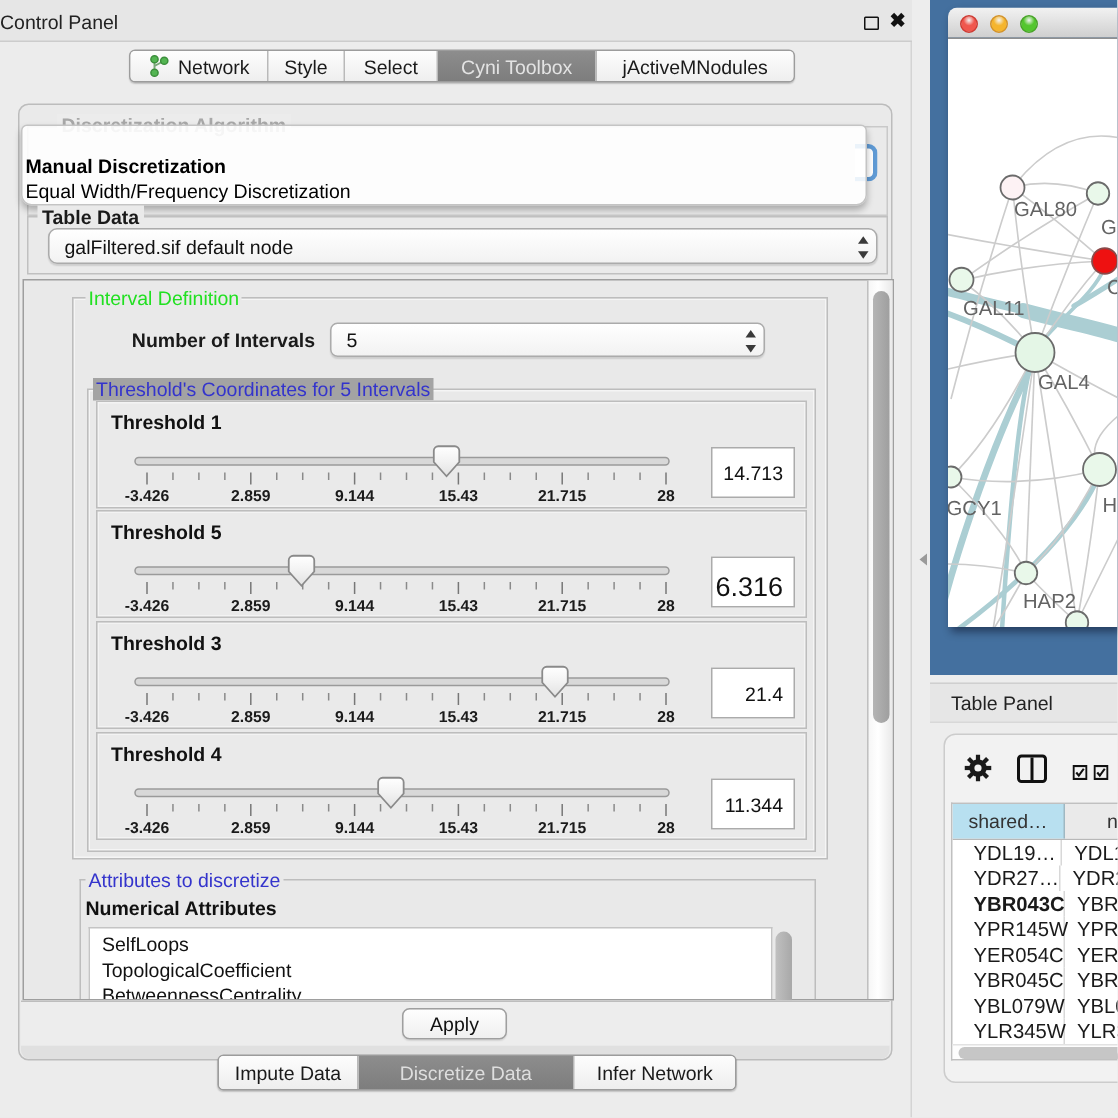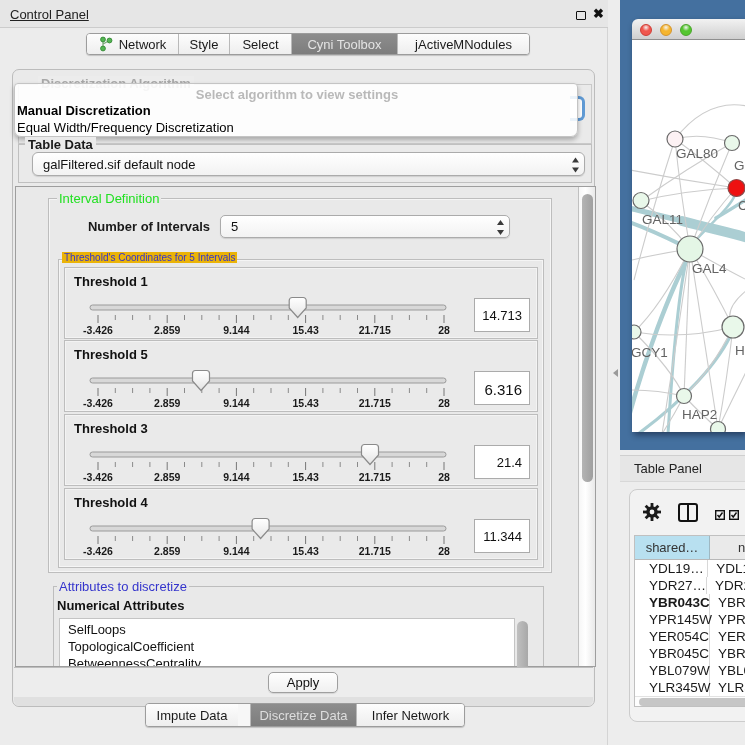--- a/index.html
+++ b/index.html
@@ -2,21 +2,21 @@
 <html><head><meta charset="utf-8">
 <style>
   * { margin:0; padding:0; box-sizing:border-box; }
   html,body { width:745px; height:745px; overflow:hidden; }
   body { font-family:"Liberation Sans", sans-serif; background:#ededed; position:relative; }
   .abs { position:absolute; }
 </style></head><body>
 
 <div class="abs" style="left:0;top:0;width:608px;height:745px;background:#ececec;border-right:1px solid #d4d4d4;">
 <div class="abs" style="left:0;top:0;width:608px;height:28px;background:#e6e6e6;border-bottom:1px solid #cccccc;">
-<div class="abs" style="left:10px;top:7px;font-size:13px;color:#222;text-decoration:underline;">Control Panel</div>
+<div class="abs" style="left:0;top:7px;font-size:13px;color:#222;">Control Panel</div>
 <div class="abs" style="left:576px;top:11px;width:10px;height:9px;border:1.6px solid #111;border-radius:1px;"></div>
 <div class="abs" style="left:593px;top:6px;font-size:13px;font-weight:bold;color:#111;">✖</div>
 </div>
 <div class="abs" style="left:86px;top:33px;height:22px;display:flex;border:1px solid #9c9c9c;border-radius:4px;background:#f7f7f7;box-shadow:0 1px 1px rgba(0,0,0,0.18);overflow:hidden;">
 <div style="display:flex;align-items:center;justify-content:center;font-size:13px;width:91px;background:linear-gradient(#fdfdfd,#eeeeee);color:#1a1a1a;"><svg width="15" height="16" viewBox="0 0 15 16" style="margin-right:5px;">
           <path d="M4 3.5 L4 12.5 M4 8 L10.5 4.5" stroke="#7aa87a" stroke-width="1.3" fill="none"></path>
           <circle cx="4" cy="3.5" r="2.4" fill="#53b552" stroke="#3c8f3c"></circle>
           <circle cx="4" cy="12.5" r="2.4" fill="#53b552" stroke="#3c8f3c"></circle>
           <circle cx="10.5" cy="4.5" r="2.4" fill="#53b552" stroke="#3c8f3c"></circle>
         </svg>Network</div>
@@ -24,21 +24,20 @@
 <div style="display:flex;align-items:center;justify-content:center;font-size:13px;width:62px;border-left:1px solid #b9b9b9;background:linear-gradient(#fdfdfd,#eeeeee);color:#1a1a1a;">Select</div>
 <div style="display:flex;align-items:center;justify-content:center;font-size:13px;width:106px;border-left:1px solid #b9b9b9;background:linear-gradient(#8d8d8d,#7d7d7d);color:#e3e3e3;">Cyni Toolbox</div>
 <div style="display:flex;align-items:center;justify-content:center;font-size:13px;width:132px;border-left:1px solid #b9b9b9;background:linear-gradient(#fdfdfd,#eeeeee);color:#1a1a1a;">jActiveMNodules</div>
 </div>
 <div class="abs" style="left:12px;top:69px;width:583px;height:638px;background:#eaeaea;border:1.5px solid #bcbcbc;border-radius:7px;"></div>
 <div class="abs" style="left:14px;top:697px;width:579px;height:9px;background:#e0e0e0;border-radius:0 0 6px 6px;"></div>
 <div class="abs" style="left:18px;top:84px;width:574px;height:60px;border:1px solid #c9c9c9;"></div>
 <div class="abs" style="left:38px;top:76px;font-size:13px;font-weight:bold;color:#a8a8a8;background:#ececec;padding:0 3px;">Discretization Algorithm</div>
 <div class="abs" style="left:570px;top:96px;width:15px;height:25px;background:#fff;border:3px solid #5f9ad4;border-left:none;border-radius:0 6px 6px 0;"></div>
 <div class="abs" style="left:14px;top:83px;width:564px;height:54px;background:rgba(255,255,255,0.88);border:1px solid #c4c4c4;border-radius:4px 4px 7px 7px;box-shadow:0 3px 5px rgba(0,0,0,0.28);">
-<div class="abs" style="left:0;top:3px;width:564px;text-align:center;font-size:13px;font-weight:bold;color:#b9b9b9;">Select algorithm to view settings</div>
 <div class="abs" style="left:2px;top:19px;font-size:13px;font-weight:bold;color:#000;">Manual Discretization</div>
 <div class="abs" style="left:2px;top:36px;font-size:13px;color:#000;">Equal Width/Frequency Discretization</div>
 </div>
 <div class="abs" style="left:18px;top:144px;width:574px;height:39px;border:1px solid #c0c0c0;"></div>
 <div class="abs" style="left:25px;top:137px;background:#eaeaea;padding:0 3px;font-size:13px;font-weight:bold;color:#1a1a1a;">Table Data</div>
 <div class="abs" style="left:32px;top:152px;width:553px;height:24px;background:linear-gradient(#ffffff,#f2f2f2);border:1px solid #ababab;border-radius:6px;box-shadow:0 1px 1px rgba(0,0,0,0.12);">
       <div class="abs" style="left:10px;top:4px;font-size:13px;color:#111;">galFiltered.sif default node</div>
       <svg class="abs" style="left:537px;top:0px;" width="11" height="24">
         <path d="M2 9.500000 L5.5 4.500000 L9 9.500000 Z" fill="#3a3a3a"></path>
         <path d="M2 14.500000 L5.5 19.500000 L9 14.500000 Z" fill="#3a3a3a"></path>
@@ -51,21 +50,21 @@
 <div class="abs" style="left:57px;top:191px;background:#e9e9e9;padding:0 2px;font-size:13px;color:#21e021;">Interval Definition</div>
 <div class="abs" style="left:85px;top:219px;width:125px;text-align:right;font-size:13px;font-weight:bold;color:#1a1a1a;">Number of Intervals</div>
 <div class="abs" style="left:220px;top:215px;width:290px;height:23px;background:linear-gradient(#ffffff,#f2f2f2);border:1px solid #ababab;border-radius:5px;box-shadow:0 1px 1px rgba(0,0,0,0.12);">
       <div class="abs" style="left:10px;top:3px;font-size:13px;color:#111;">5</div>
       <svg class="abs" style="left:274px;top:0px;" width="11" height="23">
         <path d="M2 9.000000 L5.5 4.000000 L9 9.000000 Z" fill="#3a3a3a"></path>
         <path d="M2 14.000000 L5.5 19.000000 L9 14.000000 Z" fill="#3a3a3a"></path>
       </svg>
     </div>
 <div class="abs" style="left:58px;top:259px;width:486px;height:309px;border:1px solid #bdbdbd;box-shadow:inset 0 0 0 1px #f5f5f5;"></div>
-<div class="abs" style="left:62px;top:252px;background:#eab308;padding:0 2px;font-size:10px;color:#3434cc;">Threshold's Coordinates for 5 Intervals</div>
+<div class="abs" style="left:62px;top:252px;background:#a3a3a3;padding:0 2px;font-size:13px;color:#3434cc;">Threshold's Coordinates for 5 Intervals</div>
 <div class="abs" style="left:64px;top:267px;width:474px;height:72px;border:1px solid #bdbdbd;box-shadow:inset 0 0 0 1px #f3f3f3;background:#eaeaea;">
 <div class="abs" style="left:9px;top:6px;font-size:13px;font-weight:bold;color:#111;">Threshold 1</div>
 <svg width="386" height="42" style="position:absolute;left:5px;top:28px;">
         <rect x="20" y="9" width="356" height="5" rx="2.5" fill="#d8d8d8" stroke="#9a9a9a" stroke-width="1"></rect>
         <line x1="28.0" y1="19" x2="28.0" y2="27" stroke="#777" stroke-width="1"></line>
         <line x1="45.3" y1="19" x2="45.3" y2="24" stroke="#8a8a8a" stroke-width="1"></line>
         <line x1="62.6" y1="19" x2="62.6" y2="24" stroke="#8a8a8a" stroke-width="1"></line>
         <line x1="79.9" y1="19" x2="79.9" y2="24" stroke="#8a8a8a" stroke-width="1"></line>
         <line x1="97.2" y1="19" x2="97.2" y2="27" stroke="#777" stroke-width="1"></line>
         <line x1="114.5" y1="19" x2="114.5" y2="24" stroke="#8a8a8a" stroke-width="1"></line>
@@ -137,21 +136,21 @@
         <path d="M 125.500000 1.5 h 11 a3 3 0 0 1 3 3 v 7.5 l -8.5 9.5 l -8.5 -9.5 v -7.5 a3 3 0 0 1 3 -3 z" fill="url(#tg)" stroke="#8a8a8a" stroke-width="1.2"></path>
         <defs>
           <linearGradient id="tg" x1="0" y1="0" x2="0" y2="1">
             <stop offset="0" stop-color="#ffffff"></stop>
             <stop offset="0.5" stop-color="#f2f2f2"></stop>
             <stop offset="1" stop-color="#e2e2e2"></stop>
           </linearGradient>
         </defs>
       </svg>
 <div class="abs" style="left:409px;top:30px;width:56px;height:34px;background:#fff;border:1px solid #ababab;">
-        <div class="abs" style="right:7px;top:9px;font-size:15px;color:#111;">6.316</div>
+        <div class="abs" style="right:7px;top:9px;font-size:18px;color:#111;">6.316</div>
       </div>
 </div>
 <div class="abs" style="left:64px;top:414px;width:474px;height:72px;border:1px solid #bdbdbd;box-shadow:inset 0 0 0 1px #f3f3f3;background:#eaeaea;">
 <div class="abs" style="left:9px;top:6px;font-size:13px;font-weight:bold;color:#111;">Threshold 3</div>
 <svg width="386" height="42" style="position:absolute;left:5px;top:28px;">
         <rect x="20" y="9" width="356" height="5" rx="2.5" fill="#d8d8d8" stroke="#9a9a9a" stroke-width="1"></rect>
         <line x1="28.0" y1="19" x2="28.0" y2="27" stroke="#777" stroke-width="1"></line>
         <line x1="45.3" y1="19" x2="45.3" y2="24" stroke="#8a8a8a" stroke-width="1"></line>
         <line x1="62.6" y1="19" x2="62.6" y2="24" stroke="#8a8a8a" stroke-width="1"></line>
         <line x1="79.9" y1="19" x2="79.9" y2="24" stroke="#8a8a8a" stroke-width="1"></line>
@@ -240,27 +239,27 @@
 <div class="abs" style="left:57px;top:598px;font-size:13px;font-weight:bold;color:#111;">Numerical Attributes</div>
 <div class="abs" style="left:59px;top:618px;width:456px;height:48px;background:#fff;border:1px solid #c4c4c4;border-bottom:none;overflow:hidden;">
 <div style="padding:2px 0 0 8px;font-size:13px;color:#111;line-height:17px;">SelfLoops<br>TopologicalCoefficient<br>BetweennessCentrality</div>
 
 </div>
 <div class="abs" style="left:517px;top:621px;width:11px;height:46px;background:linear-gradient(90deg,#c0c0c0,#a8a8a8);border-radius:6px 6px 0 0;"></div>
 <div class="abs" style="left:14px;top:667px;width:579px;height:30px;background:#ededed;border-top:1px solid #bdbdbd;"></div>
 <div class="abs" style="left:268px;top:672px;width:70px;height:21px;background:linear-gradient(#fefefe,#f0f0f0);border:1px solid #9f9f9f;border-radius:5px;text-align:center;font-size:13px;color:#111;line-height:19px;box-shadow:0 1px 1px rgba(0,0,0,0.1);">Apply</div>
 <div class="abs" style="left:145px;top:703px;height:24px;display:flex;border:1px solid #9c9c9c;border-radius:4px;background:#f7f7f7;box-shadow:0 1px 1px rgba(0,0,0,0.18);overflow:hidden;font-size:13px;">
 <div style="display:flex;align-items:center;width:92px;justify-content:center;background:linear-gradient(#fdfdfd,#eeeeee);color:#1a1a1a;">Impute Data</div>
-<div style="display:flex;align-items:center;width:106px;justify-content:center;background:linear-gradient(#8d8d8d,#7d7d7d);color:#dedede;border-left:1px solid #b9b9b9;margin-left:12px;">Discretize Data</div>
+<div style="display:flex;align-items:center;width:144px;justify-content:center;background:linear-gradient(#8d8d8d,#7d7d7d);color:#dedede;border-left:1px solid #b9b9b9;">Discretize Data</div>
 <div style="display:flex;align-items:center;width:108px;justify-content:center;background:linear-gradient(#fdfdfd,#eeeeee);color:#1a1a1a;border-left:1px solid #b9b9b9;">Infer Network</div>
 </div>
 </div>
 <div class="abs" style="left:613px;top:369px;width:0;height:0;border-top:4px solid transparent;border-bottom:4px solid transparent;border-right:5px solid #9a9a9a;"></div>
 <div class="abs" style="left:620px;top:0;width:125px;height:450px;background:#44709f;"></div>
-<div class="abs" style="left:632px;top:19px;width:113px;height:413px;border-radius:6px 0 0 0;overflow:hidden;box-shadow:2px 3px 6px rgba(0,0,20,0.45);">
+<div class="abs" style="left:632px;top:5px;width:113px;height:413px;border-radius:6px 0 0 0;overflow:hidden;box-shadow:2px 3px 6px rgba(0,0,20,0.45);">
 <div style="width:113px;height:21px;background:linear-gradient(#f2f2f2,#cfcfcf);border-bottom:1px solid #8f8f8f;position:relative;">
 <div style="position:absolute;left:8px;top:5px;width:12px;height:12px;border-radius:50%;background:radial-gradient(circle at 50% 25%, #ffffff99 0%, #f0574e 40%, #f0574e 100%);border:1px solid #ce3c34;"></div>
 <div style="position:absolute;left:28px;top:5px;width:12px;height:12px;border-radius:50%;background:radial-gradient(circle at 50% 25%, #ffffff99 0%, #f5b52e 40%, #f5b52e 100%);border:1px solid #d3932a;"></div>
 <div style="position:absolute;left:48px;top:5px;width:12px;height:12px;border-radius:50%;background:radial-gradient(circle at 50% 25%, #ffffff99 0%, #54c62f 40%, #54c62f 100%);border:1px solid #48a428;"></div>
 </div>
 <svg width="113" height="392" viewBox="0 0 113 392" style="background:#ffffff;display:block;">
       <g fill="none" stroke="#abced3" stroke-linecap="round">
         <path d="M -3 168 C 30 176 70 186 115 196" stroke-width="5.5"></path>
         <path d="M 50 181 C 80 189 100 193 116 198" stroke-width="10"></path>
         <path d="M -3 182 C 25 192 45 203 58 209" stroke-width="4"></path>

